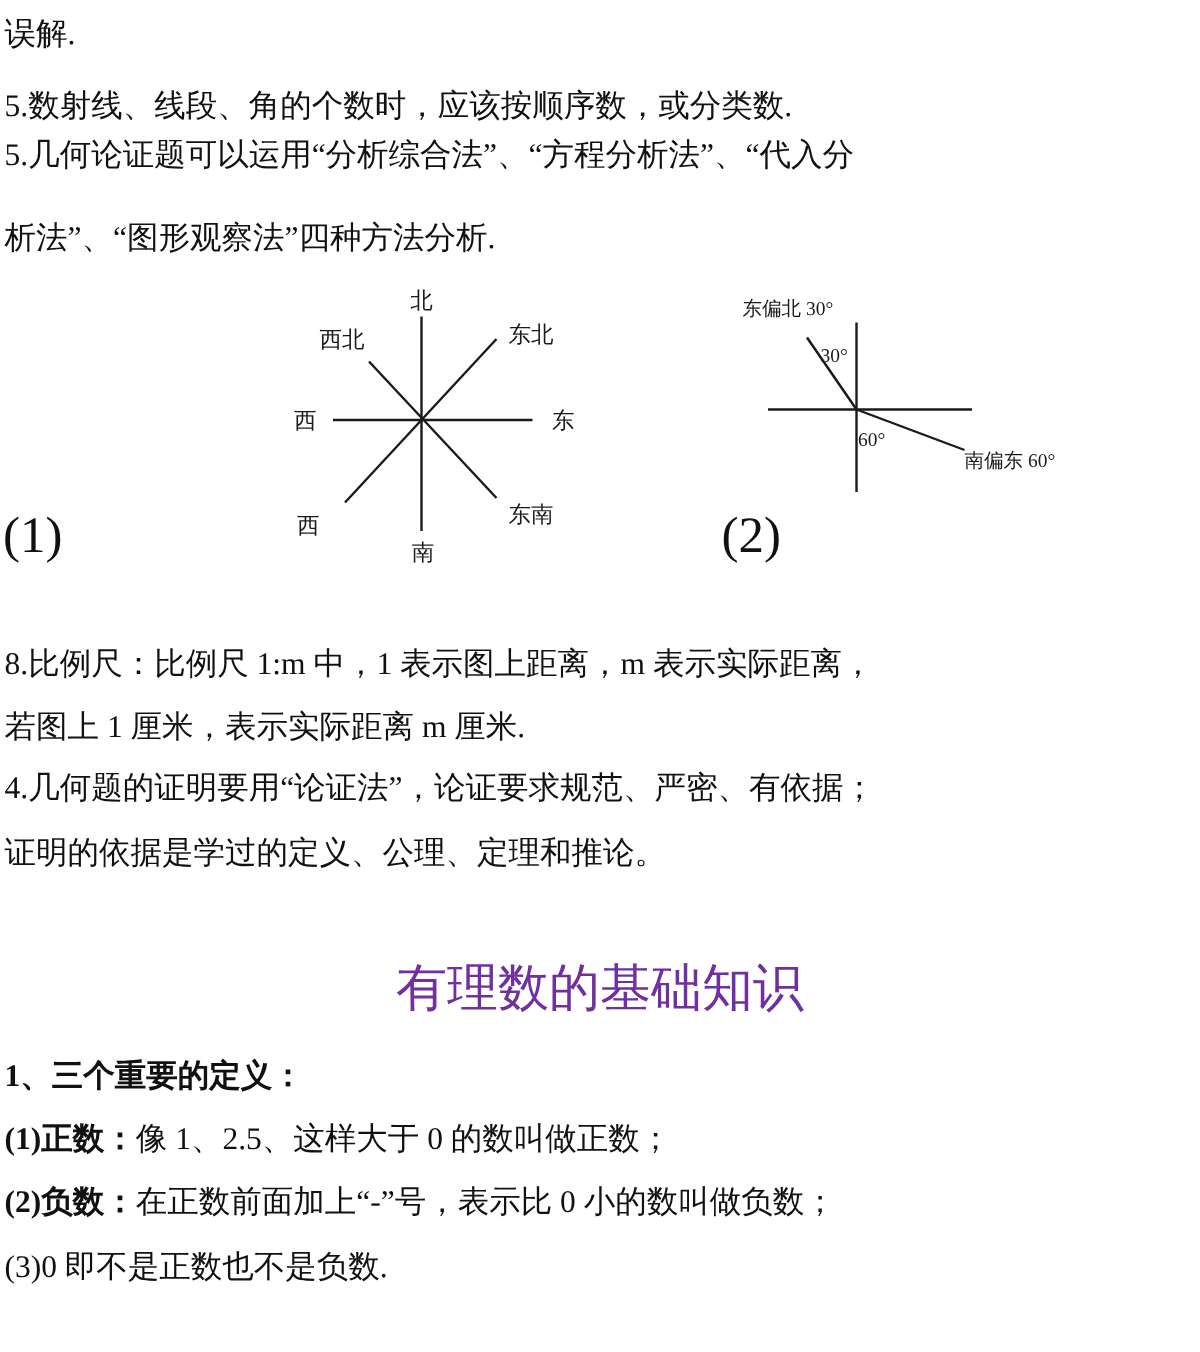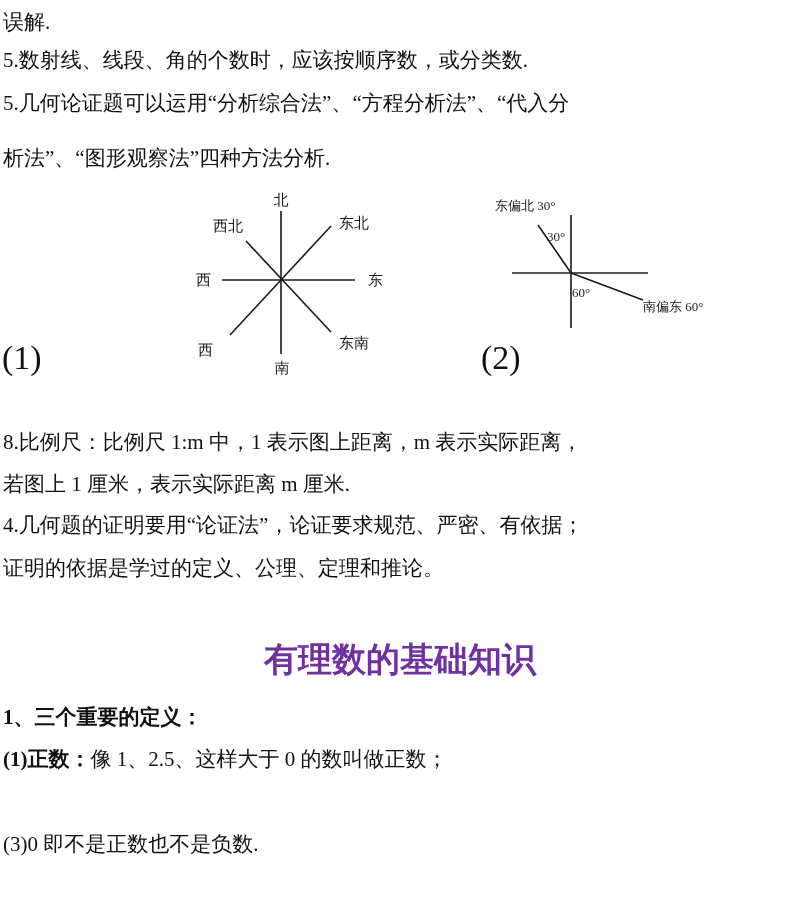--- a/index.html
+++ b/index.html
@@ -28,40 +28,40 @@
     line-height: 36px;
     color: #111111;
   }
   .heading {
     position: absolute;
     top: 638px;
     left: 0;
     width: 100%;
     text-align: center;
     font-size: 34px;
-    font-weight: bold;
+    font-weight: normal;
     color: #7030A0;
     line-height: 44px;
   }
   .fig { position: absolute; }
   .fig text {
     font-family: "Liberation Serif", "DejaVu Serif", serif;
     fill: #1a1a1a;
   }
   .fig .lbl15 { font-size: 15px; }
   .fig .lbl13 { font-size: 13px; }
   .fig line { stroke: #1a1a1a; stroke-width: 1.6; }
 </style>
 </head>
 <body>
 
 <div class="page">
 
   <div class="line" style="top:4px">误解.</div>
-  <div class="line" style="top:42px">5.数射线、线段、角的个数时，应该按顺序数，或分类数.</div>
+  <div class="line" style="top:52px">5.数射线、线段、角的个数时，应该按顺序数，或分类数.</div>
   <div class="line" style="top:85px">5.几何论证题可以运用“分析综合法”、“方程分析法”、“代入分</div>
   <div class="line" style="top:140px">析法”、“图形观察法”四种方法分析.</div>
 
   <svg class="fig" style="left:150px; top:185px" width="240" height="200" viewBox="0 0 240 200">
     <line x1="131" y1="26" x2="131" y2="169"></line>
     <line x1="72" y1="95" x2="205" y2="95"></line>
     <line x1="181" y1="41" x2="80" y2="150"></line>
     <line x1="96" y1="56" x2="181" y2="147"></line>
     <text class="lbl15" x="131" y="20" text-anchor="middle">北</text>
     <text class="lbl15" x="189" y="43">东北</text>
@@ -91,17 +91,18 @@
   <div class="line" style="top:466px">若图上 1 厘米，表示实际距离 m 厘米.</div>
   <div class="line" style="top:507px">4.几何题的证明要用“论证法”，论证要求规范、严密、有依据；</div>
   <div class="line" style="top:550px">证明的依据是学过的定义、公理、定理和推论。</div>
 
   <div class="heading">有理数的基础知识</div>
 
   <div class="line bold" style="top:699px">1、三个重要的定义：</div>
 
   <div class="line" style="top:741px"><span class="bold">(1)正数：</span><span>像 1、2.5、这样大于 0 的数叫做正数；</span></div>
 
+  <div class="line" style="top:783px"><span class="bold">(2)负数：</span><span>在正数前面加上“-”号，表示比 0 小的数叫做负数；</span></div>
 
   <div class="line" style="top:826px">(3)0 即不是正数也不是负数.</div>
 
 
 </div>
 
 </body></html>

